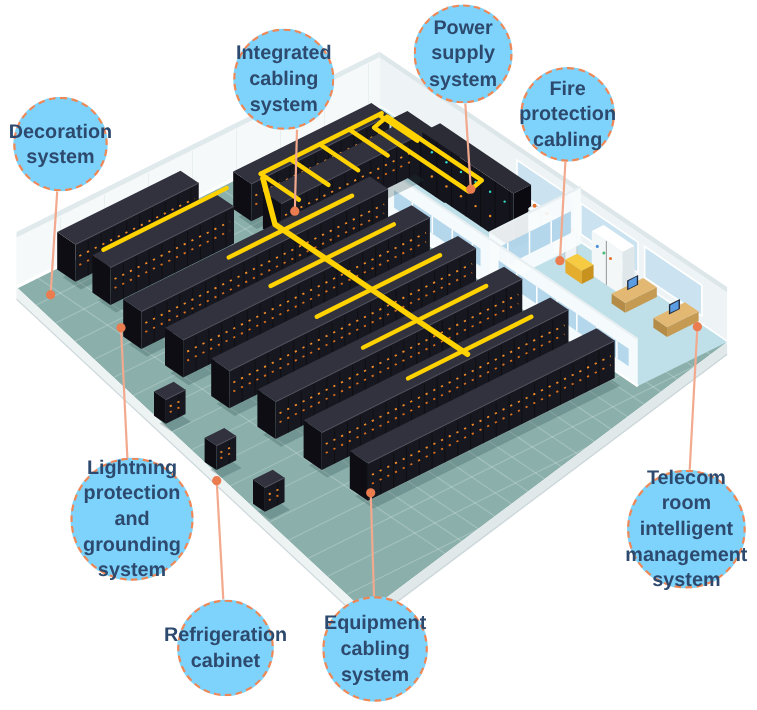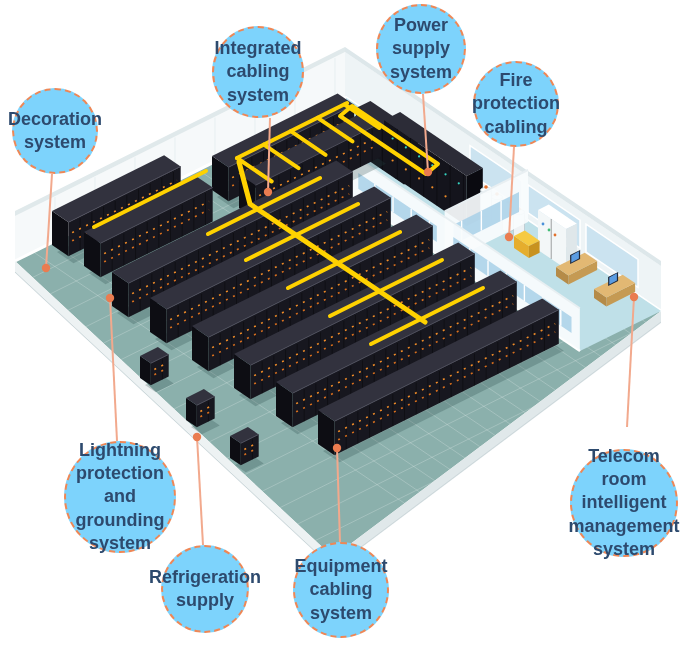--- a/index.html
+++ b/index.html
@@ -478,34 +478,34 @@
   </div>
   <div class="callout" style="left:376px;top:4px;width:90px;height:90px">
     <span>Power supply
 system</span>
   </div>
   <div class="callout" style="left:473px;top:61px;width:86px;height:86px">
     <span>Fire
 protection
 cabling</span>
   </div>
-  <div class="callout" style="left:64px;top:441px;width:112px;height:112px">
+  <div class="callout" style="left:64px;top:416px;width:112px;height:112px">
     <span>Lightning
 protection
 and grounding
 system</span>
   </div>
   <div class="callout" style="left:161px;top:545px;width:88px;height:88px">
     <span>Refrigeration
-supply</span>
+cabinet</span>
   </div>
   <div class="callout" style="left:293px;top:542px;width:96px;height:96px">
     <span>Equipment
 cabling
 system</span>
   </div>
-  <div class="callout" style="left:570px;top:449px;width:108px;height:108px">
+  <div class="callout" style="left:570px;top:427px;width:108px;height:108px">
     <span>Telecom room
 intelligent
 management
 system</span>
   </div>
 </div>
 
 </body></html>

